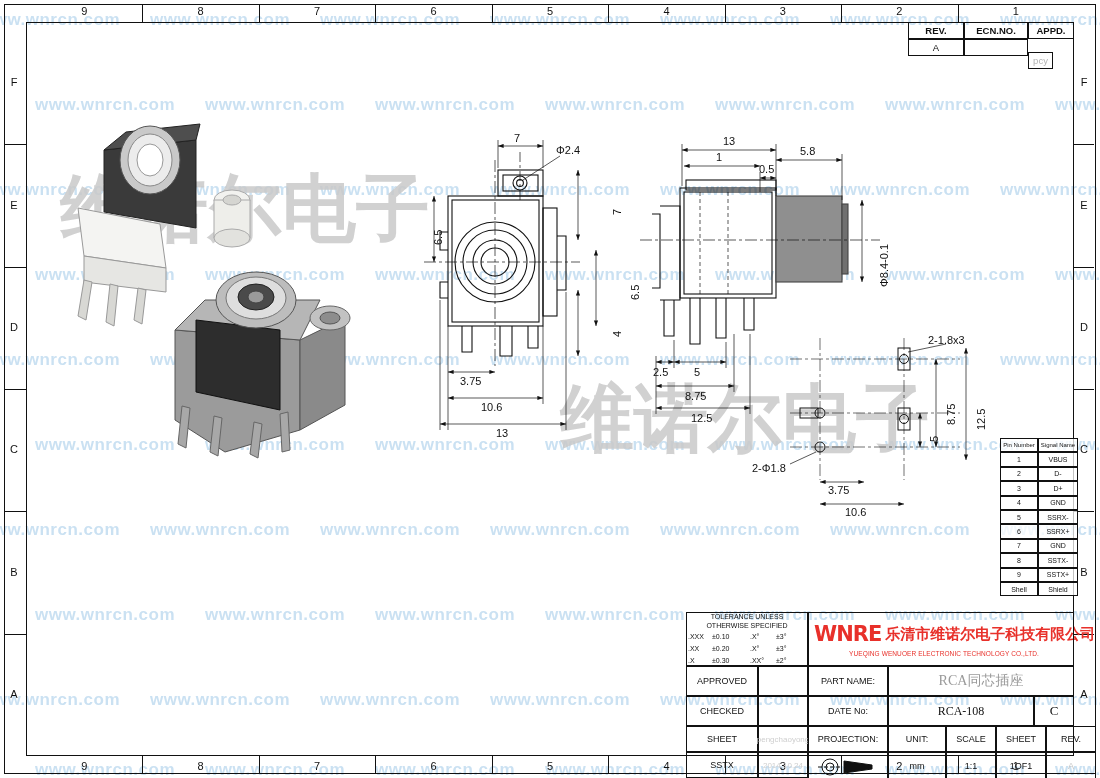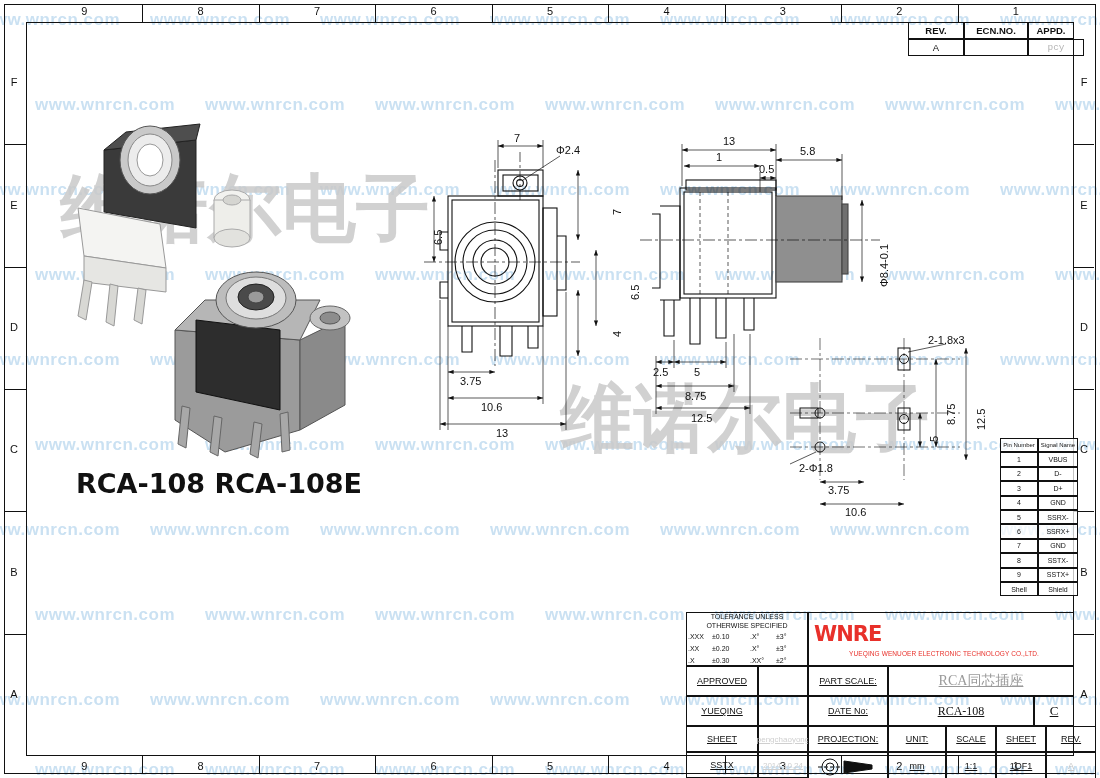--- a/index.html
+++ b/index.html
@@ -87,21 +87,20 @@
     position: absolute;
     border: 1px solid #111;
     box-sizing: border-box;
     font-size: 10px;
     color: #111;
     display: flex;
     align-items: center;
     justify-content: center;
     text-align: left;
     background: rgba(255,255,255,0.0);
-    text-decoration: underline;
   }
   .tb.serif { font-family: "Liberation Serif", serif; }
 
   
   .rev-cell {
     position: absolute;
     border: 1px solid #111;
     box-sizing: border-box;
     font-size: 9.5px;
     display: flex; align-items: center; justify-content: center;
@@ -509,36 +508,35 @@
   <div class="dim" style="left:716px; top:151px;">1</div>
   <div class="dim" style="left:800px; top:145px;">5.8</div>
   <div class="dim" style="left:759px; top:163px;">0.5</div>
   <div class="dim rot" style="left:878px; top:287px;">Φ8.4-0.1</div>
   <div class="dim" style="left:653px; top:366px;">2.5</div>
   <div class="dim" style="left:694px; top:366px;">5</div>
   <div class="dim" style="left:685px; top:390px;">8.75</div>
   <div class="dim" style="left:691px; top:412px;">12.5</div>
 
   <div class="dim" style="left:928px; top:334px;">2-1.8x3</div>
-  <div class="dim" style="left:752px; top:462px;margin-left:47px;">2-Φ1.8</div>
+  <div class="dim" style="left:752px; top:462px;">2-Φ1.8</div>
   <div class="dim rot" style="left:975px; top:430px;">12.5</div>
   <div class="dim rot" style="left:945px; top:425px;">8.75</div>
   <div class="dim rot" style="left:928px; top:442px;">5</div>
   <div class="dim" style="left:828px; top:484px;">3.75</div>
   <div class="dim" style="left:845px; top:506px;">10.6</div>
 
-  <div class="part-title" style="left:76px; top:468px;">RCA-108  RCA-108E</div>
 
   <div id="rev-block">
       <div class="rev-cell" style="left: 908px; top: 22px; width: 56px; height: 17px; font-weight: bold;">REV.</div>
       <div class="rev-cell" style="left: 964px; top: 22px; width: 64px; height: 17px; font-weight: bold;">ECN.NO.</div>
       <div class="rev-cell" style="left: 1028px; top: 22px; width: 46px; height: 17px; font-weight: bold;">APPD.</div>
       <div class="rev-cell" style="left: 908px; top: 39px; width: 56px; height: 17px;">A</div>
       <div class="rev-cell" style="left: 964px; top: 39px; width: 64px; height: 17px;"></div>
-      <div class="rev-cell" style="left: 1028px; top: 39px; width: 56px; height: 17px; color: rgb(181, 181, 181); font-family: Liberation Mono, monospace;">pcy</div>
+      <div class="rev-cell" style="left: 1028px; top: 52px; width: 25px; height: 17px; color: rgb(181, 181, 181);">pcy</div>
     </div>
 
   <div id="pin-table">
       <div class="pin-cell" style="left: 1000px; top: 438px; width: 38px; height: 14.4px; font-size: 6px;">Pin Number</div>
       <div class="pin-cell" style="left: 1038px; top: 438px; width: 40px; height: 14.4px; font-size: 6px;">Signal Name</div>
       <div class="pin-cell" style="left: 1000px; top: 452.4px; width: 38px; height: 14.4px;">1</div>
       <div class="pin-cell" style="left: 1038px; top: 452.4px; width: 40px; height: 14.4px;">VBUS</div>
       <div class="pin-cell" style="left: 1000px; top: 466.8px; width: 38px; height: 14.4px;">2</div>
       <div class="pin-cell" style="left: 1038px; top: 466.8px; width: 40px; height: 14.4px;">D-</div>
       <div class="pin-cell" style="left: 1000px; top: 481.2px; width: 38px; height: 14.4px;">3</div>
@@ -574,31 +572,32 @@
       <div style="position: absolute; left: 748px; top: 642px; width: 26px; height: 12px; font-size: 7px; display: flex; align-items: center; justify-content: flex-start; padding-left: 2px; box-sizing: border-box; color: rgb(17, 17, 17);">.X°</div>
       <div style="position: absolute; left: 774px; top: 642px; width: 34px; height: 12px; font-size: 7px; display: flex; align-items: center; justify-content: flex-start; padding-left: 2px; box-sizing: border-box; color: rgb(17, 17, 17);">±3°</div>
       <div style="position: absolute; left: 686px; top: 654px; width: 24px; height: 12px; font-size: 7px; display: flex; align-items: center; justify-content: flex-start; padding-left: 2px; box-sizing: border-box; color: rgb(17, 17, 17);">.X</div>
       <div style="position: absolute; left: 710px; top: 654px; width: 38px; height: 12px; font-size: 7px; display: flex; align-items: center; justify-content: flex-start; padding-left: 2px; box-sizing: border-box; color: rgb(17, 17, 17);">±0.30</div>
       <div style="position: absolute; left: 748px; top: 654px; width: 26px; height: 12px; font-size: 7px; display: flex; align-items: center; justify-content: flex-start; padding-left: 2px; box-sizing: border-box; color: rgb(17, 17, 17);">.XX°</div>
       <div style="position: absolute; left: 774px; top: 654px; width: 34px; height: 12px; font-size: 7px; display: flex; align-items: center; justify-content: flex-start; padding-left: 2px; box-sizing: border-box; color: rgb(17, 17, 17);">±2°</div>
       <div class="tb" style="left: 686px; top: 612px; width: 122px; height: 54px; background: transparent;"></div>
       <div class="tb" style="left: 808px; top: 612px; width: 266px; height: 54px;"></div>
       <div style="position: absolute; left: 814px; top: 622px; display: flex; align-items: center; gap: 4px;">
         <span class="logo-w">WNRE</span>
+        <span class="logo-cn">乐清市维诺尔电子科技有限公司</span>
       </div>
       <div class="logo-en" style="position: absolute; left: 816px; top: 650px; width: 256px; text-align: center;">YUEQING WENUOER ELECTRONIC TECHNOLOGY CO.,LTD.</div>
       <div class="tb" style="left: 686px; top: 666px; width: 72px; height: 30px; font-size: 9px;">APPROVED</div>
       <div class="tb" style="left: 758px; top: 666px; width: 50px; height: 30px; font-size: 8px; color: rgb(207, 207, 207);"></div>
-      <div class="tb" style="left: 686px; top: 696px; width: 72px; height: 30px; font-size: 9px;">YUEQING</div>
+      <div class="tb" style="left: 686px; top: 696px; width: 72px; height: 30px; font-size: 9px;">CHECKED</div>
       <div class="tb" style="left: 758px; top: 696px; width: 50px; height: 30px; font-size: 8px; color: rgb(207, 207, 207);"></div>
       <div class="tb" style="left: 686px; top: 726px; width: 72px; height: 26px; font-size: 9px;">SHEET</div>
       <div class="tb" style="left: 758px; top: 726px; width: 50px; height: 26px; font-size: 8px; color: rgb(207, 207, 207);">pengchaoyong</div>
       <div class="tb" style="left: 686px; top: 752px; width: 72px; height: 26px; font-size: 9px;">SSTX</div>
       <div class="tb" style="left: 758px; top: 752px; width: 50px; height: 26px; font-size: 8px; color: rgb(207, 207, 207);">2014.10.24</div>
-      <div class="tb" style="left: 808px; top: 666px; width: 80px; height: 30px; font-size: 9px;">PART  SCALE:</div>
+      <div class="tb" style="left: 808px; top: 666px; width: 80px; height: 30px; font-size: 9px;">PART  NAME:</div>
       <div class="tb serif" style="left: 888px; top: 666px; width: 186px; height: 30px; font-size: 14px; color: rgb(154, 154, 154);">RCA同芯插座</div>
       <div class="tb" style="left: 808px; top: 696px; width: 80px; height: 30px; font-size: 9px;">DATE  No:</div>
       <div class="tb serif" style="left: 888px; top: 696px; width: 146px; height: 30px; font-size: 12px;">RCA-108</div>
       <div class="tb serif" style="left: 1034px; top: 696px; width: 40px; height: 30px; font-size: 13px;">C</div>
       <div class="tb" style="left: 808px; top: 726px; width: 80px; height: 26px; font-size: 9px;">PROJECTION:</div>
       <div class="tb" style="left: 888px; top: 726px; width: 58px; height: 26px; font-size: 9px;">UNIT:</div>
       <div class="tb" style="left: 946px; top: 726px; width: 50px; height: 26px; font-size: 9px;">SCALE</div>
       <div class="tb" style="left: 996px; top: 726px; width: 50px; height: 26px; font-size: 9px;">SHEET</div>
       <div class="tb" style="left: 1046px; top: 726px; width: 50px; height: 26px; font-size: 9px;">REV.</div>
       <div class="tb" style="left: 808px; top: 752px; width: 80px; height: 28px; font-size: 9px;"></div>

